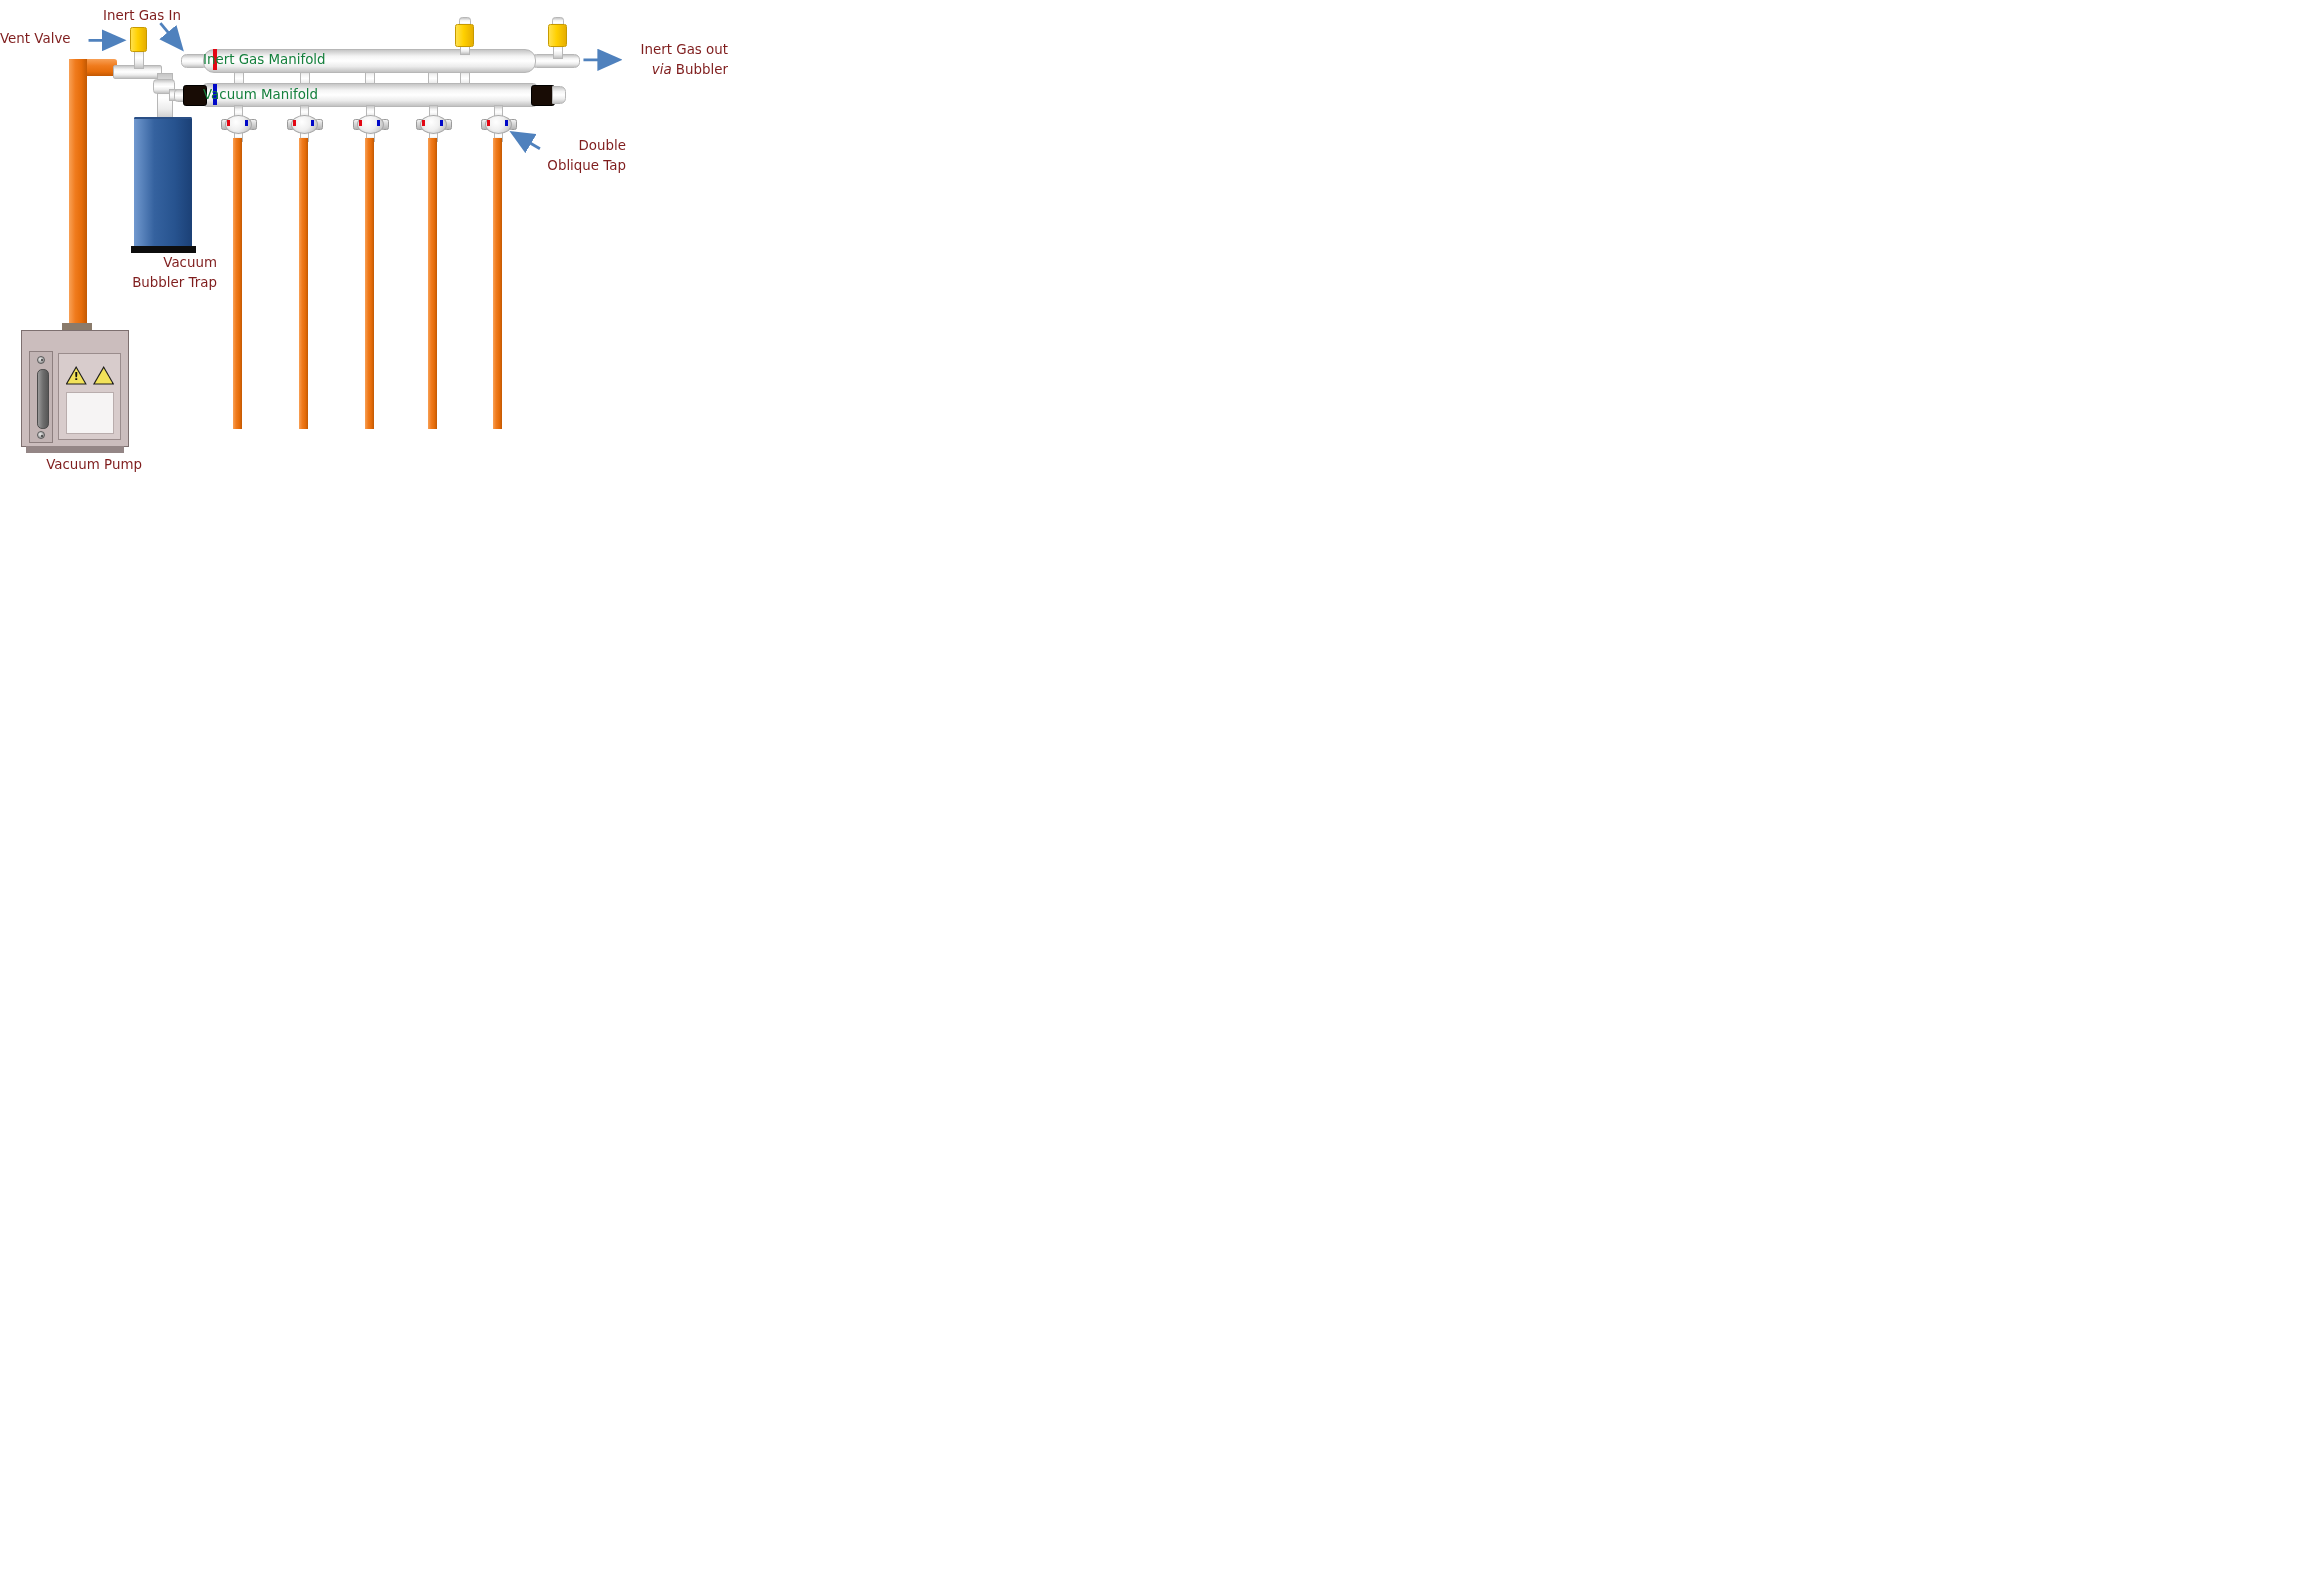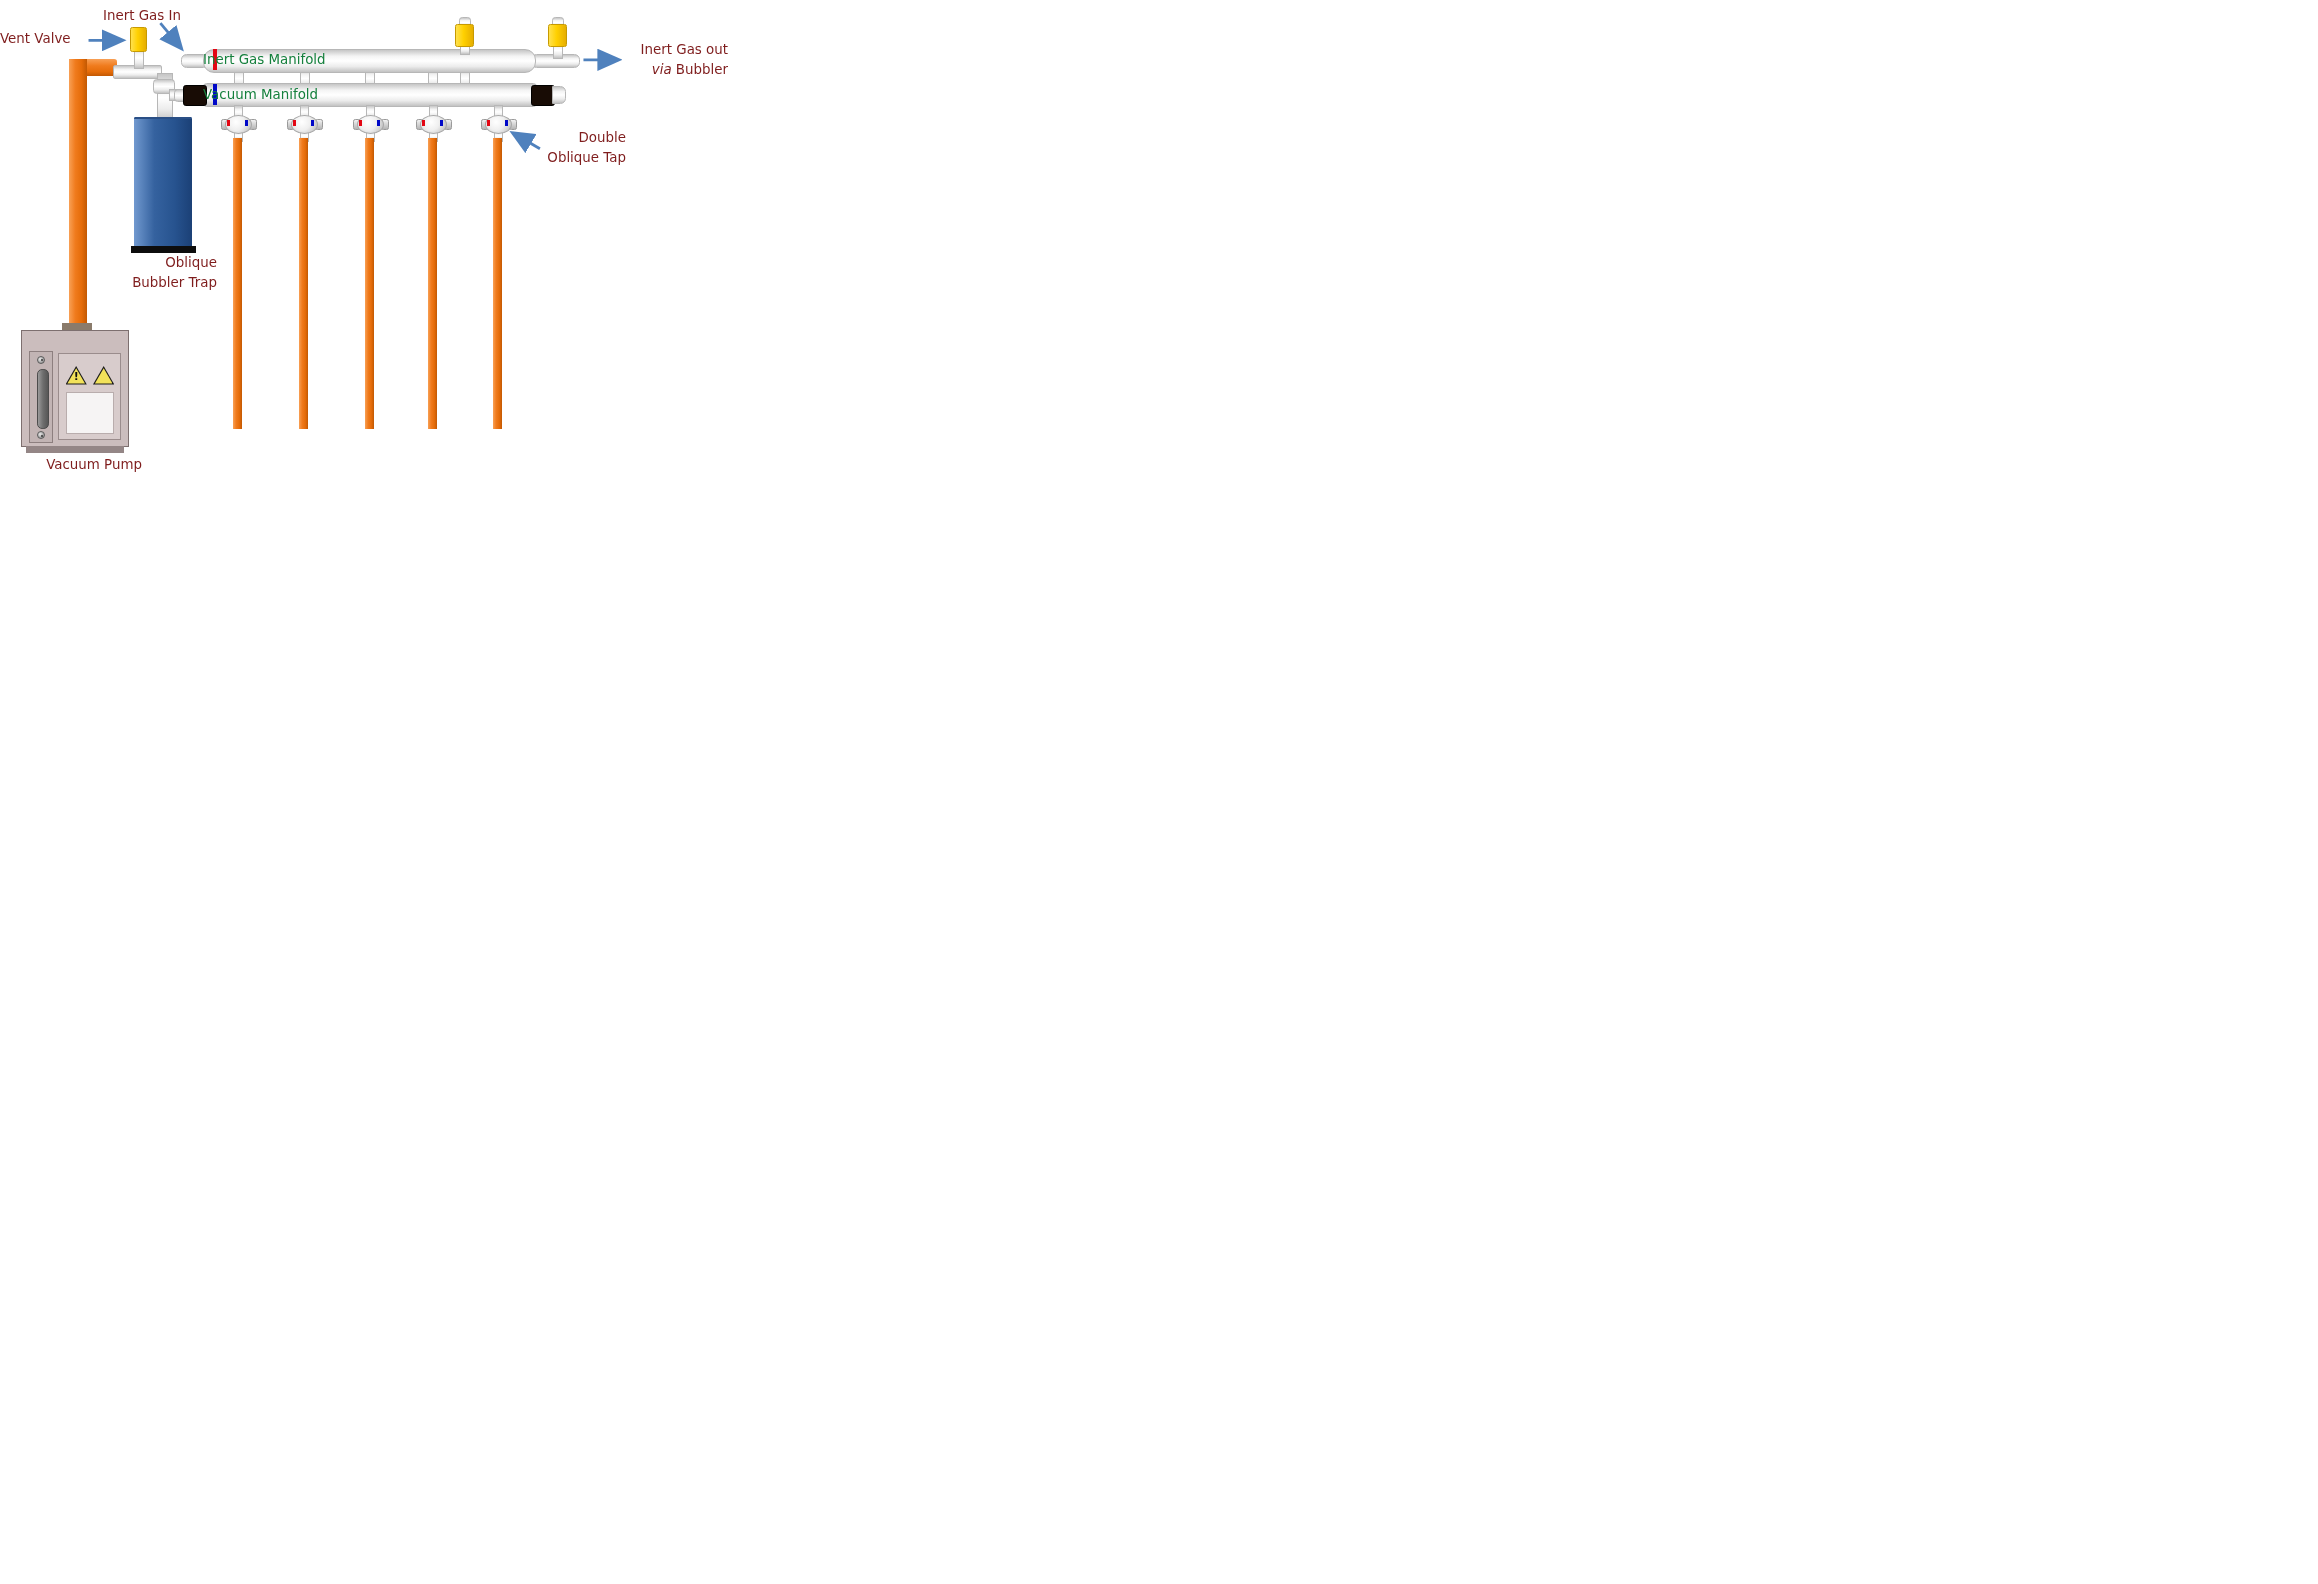--- a/index.html
+++ b/index.html
@@ -235,27 +235,27 @@
   <div class="label" style="left:103px;top:5.6px;">Inert Gas In</div>
 
   <div class="label" style="left:0px;top:29px;">Vent Valve</div>
 
   <div class="label center" style="left:621px;top:40px;width:107px;">
     <span>Inert Gas out</span><br>
     <span class="italic">via</span>
     <span>Bubbler</span>
   </div>
 
-  <div class="label center" style="left:529px;top:128px;width:97px;">
+  <div class="label center" style="left:529px;top:136px;width:97px;">
     <span>Double</span><br>
     <span>Oblique Tap</span>
   </div>
 
   <div class="label center" style="left:110px;top:253px;width:107px;">
-    <span>Oblique</span><br>
+    <span>Vacuum</span><br>
     <span>Bubbler Trap</span>
   </div>
 
   <div class="label center" style="left:26px;top:455px;width:116px;">Vacuum Pump</div>
 
   <svg class="overlay" width="729" height="475" viewBox="0 0 1571 1025">
     <defs>
       <marker id="ah" markerWidth="9" markerHeight="8" refX="7.5" refY="4" orient="auto">
         <path d="M0,0 L9,4 L0,8 z" fill="#4f81bd"></path>
       </marker>

